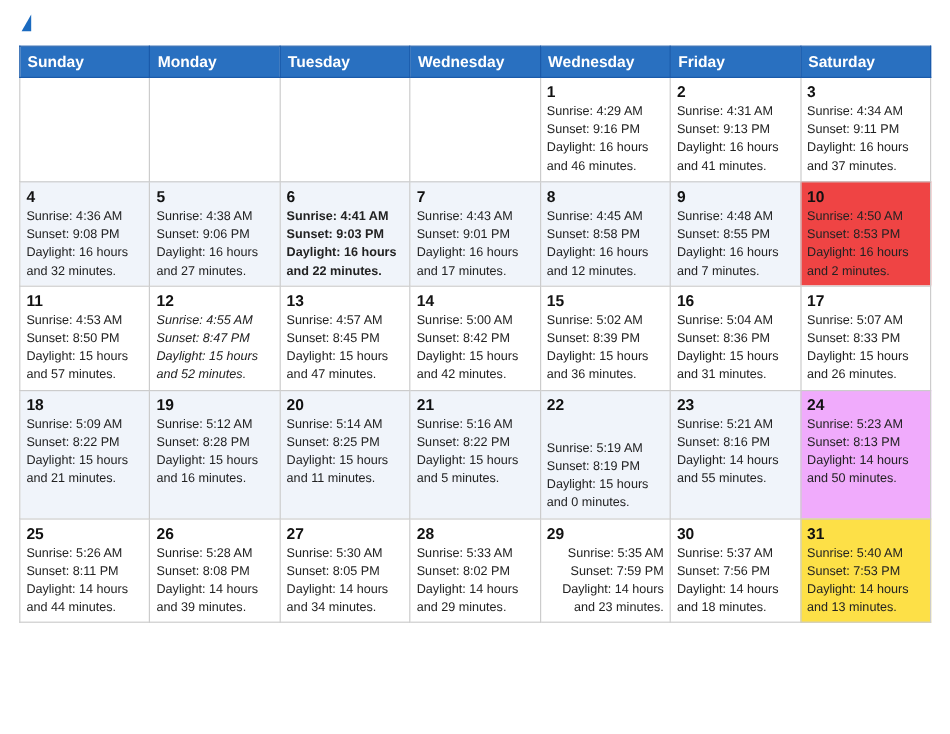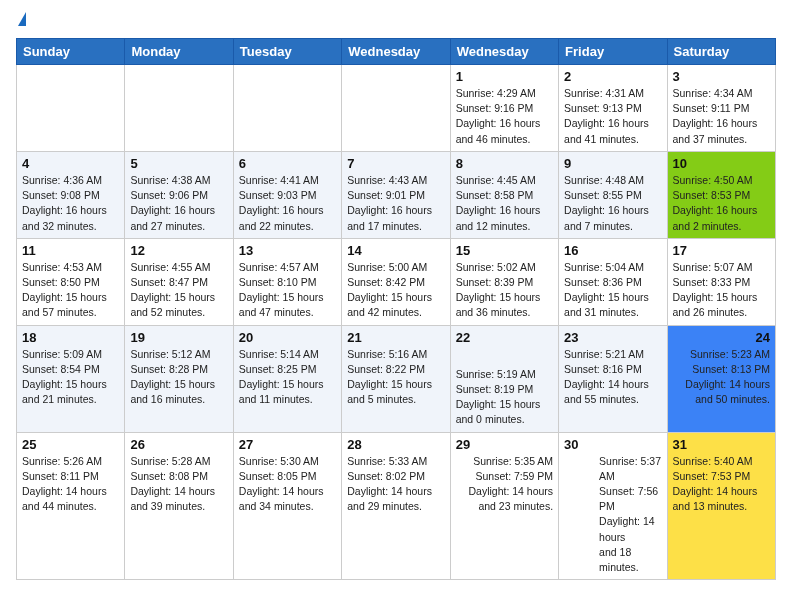--- a/index.html
+++ b/index.html
@@ -158,21 +158,21 @@
         </td>
         <td style="background: rgb(240, 244, 250);">
           <div class="day-number">5</div>
           <div class="day-info" style="white-space: pre-line;">Sunrise: 4:38 AM
 Sunset: 9:06 PM
 Daylight: 16 hours
 and 27 minutes.</div>
         </td>
         <td style="background: rgb(240, 244, 250);">
           <div class="day-number">6</div>
-          <div class="day-info" style="white-space: pre-line;">Sunrise: 4:41 AM
+          <div class="day-info" style="white-space: pre-line; font-weight: bold;">Sunrise: 4:41 AM
 Sunset: 9:03 PM
 Daylight: 16 hours
 and 22 minutes.</div>
         </td>
         <td style="background: rgb(240, 244, 250);">
           <div class="day-number">7</div>
           <div class="day-info" style="white-space: pre-line;">Sunrise: 4:43 AM
 Sunset: 9:01 PM
 Daylight: 16 hours
 and 17 minutes.</div>
@@ -184,47 +184,47 @@
 Daylight: 16 hours
 and 12 minutes.</div>
         </td>
         <td style="background: rgb(240, 244, 250);">
           <div class="day-number">9</div>
           <div class="day-info" style="white-space: pre-line;">Sunrise: 4:48 AM
 Sunset: 8:55 PM
 Daylight: 16 hours
 and 7 minutes.</div>
         </td>
-        <td style="background: #84cc16;">
+        <td style="background: #ef4444;">
           <div class="day-number">10</div>
           <div class="day-info" style="white-space: pre-line;">Sunrise: 4:50 AM
 Sunset: 8:53 PM
 Daylight: 16 hours
 and 2 minutes.</div>
         </td>
       </tr>
       <tr>
         <td style="background: rgb(255, 255, 255);">
           <div class="day-number">11</div>
           <div class="day-info" style="white-space: pre-line;">Sunrise: 4:53 AM
 Sunset: 8:50 PM
 Daylight: 15 hours
 and 57 minutes.</div>
         </td>
         <td style="background: rgb(255, 255, 255);">
           <div class="day-number">12</div>
-          <div class="day-info" style="white-space: pre-line;">Sunrise: 4:55 AM
+          <div class="day-info" style="white-space: pre-line; font-style: italic;">Sunrise: 4:55 AM
 Sunset: 8:47 PM
 Daylight: 15 hours
 and 52 minutes.</div>
         </td>
         <td style="background: rgb(255, 255, 255);">
           <div class="day-number">13</div>
           <div class="day-info" style="white-space: pre-line;">Sunrise: 4:57 AM
-Sunset: 8:10 PM
+Sunset: 8:45 PM
 Daylight: 15 hours
 and 47 minutes.</div>
         </td>
         <td style="background: rgb(255, 255, 255);">
           <div class="day-number">14</div>
           <div class="day-info" style="white-space: pre-line;">Sunrise: 5:00 AM
 Sunset: 8:42 PM
 Daylight: 15 hours
 and 42 minutes.</div>
         </td>
@@ -247,21 +247,21 @@
           <div class="day-info" style="white-space: pre-line;">Sunrise: 5:07 AM
 Sunset: 8:33 PM
 Daylight: 15 hours
 and 26 minutes.</div>
         </td>
       </tr>
       <tr>
         <td style="background: rgb(240, 244, 250);">
           <div class="day-number">18</div>
           <div class="day-info" style="white-space: pre-line;">Sunrise: 5:09 AM
-Sunset: 8:54 PM
+Sunset: 8:22 PM
 Daylight: 15 hours
 and 21 minutes.</div>
         </td>
         <td style="background: rgb(240, 244, 250);">
           <div class="day-number">19</div>
           <div class="day-info" style="white-space: pre-line;">Sunrise: 5:12 AM
 Sunset: 8:28 PM
 Daylight: 15 hours
 and 16 minutes.</div>
         </td>
@@ -286,21 +286,21 @@
 Daylight: 15 hours
 and 0 minutes.</div>
         </td>
         <td style="background: rgb(240, 244, 250); margin-left: 12px;">
           <div class="day-number">23</div>
           <div class="day-info" style="white-space: pre-line;">Sunrise: 5:21 AM
 Sunset: 8:16 PM
 Daylight: 14 hours
 and 55 minutes.</div>
         </td>
-        <td style="background: #3b82f6; text-align: right;">
+        <td style="background: #f0abfc;">
           <div class="day-number">24</div>
           <div class="day-info" style="white-space: pre-line;">Sunrise: 5:23 AM
 Sunset: 8:13 PM
 Daylight: 14 hours
 and 50 minutes.</div>
         </td>
       </tr>
       <tr>
         <td style="background: rgb(255, 255, 255);">
           <div class="day-number">25</div>
@@ -332,21 +332,21 @@
         </td>
         <td style="background: rgb(255, 255, 255);">
           <div class="day-number">29</div>
           <div class="day-info" style="white-space: pre-line; text-align: right;">Sunrise: 5:35 AM
 Sunset: 7:59 PM
 Daylight: 14 hours
 and 23 minutes.</div>
         </td>
         <td style="background: rgb(255, 255, 255);">
           <div class="day-number">30</div>
-          <div class="day-info" style="white-space: pre-line; margin-left: 35px;">Sunrise: 5:37 AM
+          <div class="day-info" style="white-space: pre-line;">Sunrise: 5:37 AM
 Sunset: 7:56 PM
 Daylight: 14 hours
 and 18 minutes.</div>
         </td>
         <td style="background: #fde047;">
           <div class="day-number">31</div>
           <div class="day-info" style="white-space: pre-line;">Sunrise: 5:40 AM
 Sunset: 7:53 PM
 Daylight: 14 hours
 and 13 minutes.</div>

